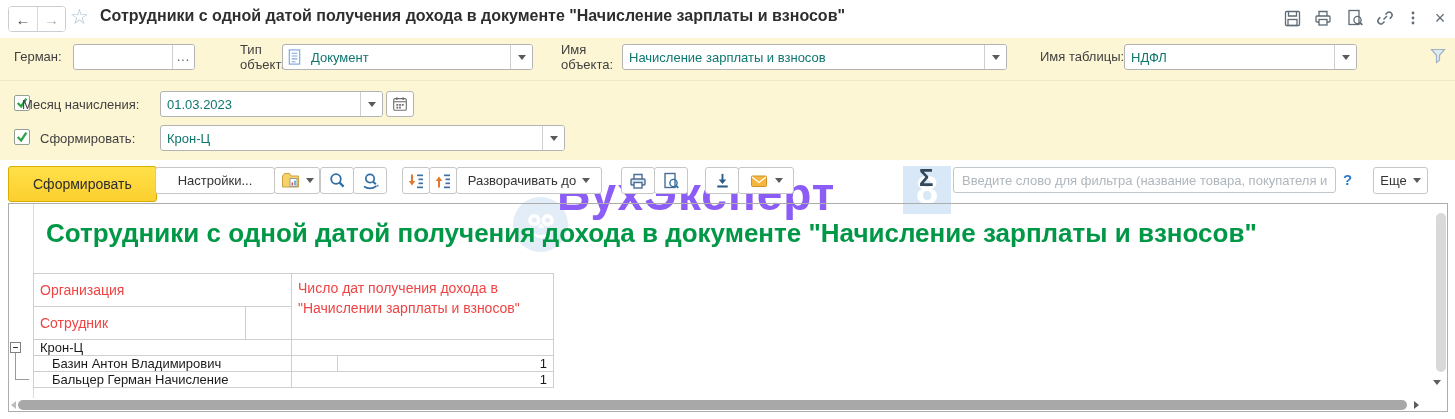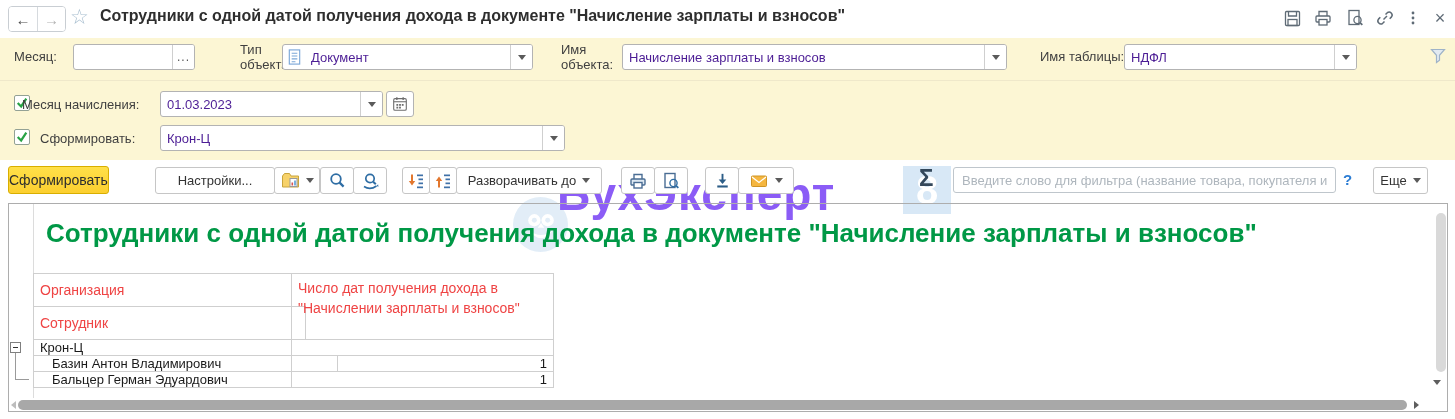--- a/index.html
+++ b/index.html
@@ -18,33 +18,33 @@
 .wtitle{font-size:16px;font-weight:600;color:#2e2e2e;white-space:nowrap}
 .tbicon{width:24px;height:24px;display:flex;align-items:center;justify-content:center;cursor:pointer}
 .xglyph{font-size:18px;color:#5f6b76;line-height:20px}
 
 
 .fpanel{left:0;top:38px;width:1455px;height:122px;background:#fcf6d4}
 .fsep{left:0;top:80px;width:1455px;height:1px;background:#efe8ca}
 .lbl{position:absolute;color:#3f3f3f;white-space:nowrap}
 .lbl2{white-space:normal;line-height:15px}
 .inp{position:absolute;height:26px;background:#fff;border:1px solid #b3b3b3;border-radius:3px;display:flex;align-items:center;overflow:hidden}
-.inp .txt{flex:1;padding:0 6px;white-space:nowrap;overflow:hidden;color:#4c1d95}
+.inp .txt{flex:1;padding:0 6px;white-space:nowrap;overflow:hidden;color:#0f766e}
 .inp .lead{width:22px;display:flex;align-items:center;justify-content:center}
 .ddbtn{width:22px;align-self:stretch;border-left:1px solid #cfcfcf;display:flex;align-items:center;justify-content:center;background:#fff;cursor:pointer}
 .dots3{font-size:12px;color:#555;letter-spacing:1px}
 .tri-d{width:0;height:0;border-left:4px solid transparent;border-right:4px solid transparent;border-top:5px solid #5a5a5a}
 .cb{position:absolute;width:16px;height:16px;background:#fff;border:1px solid #93a195;border-radius:2px;display:flex;align-items:center;justify-content:center;cursor:pointer}
 .sqbtn{position:absolute;height:26px;background:#fff;border:1px solid #b3b3b3;border-radius:3px;display:flex;align-items:center;justify-content:center;cursor:pointer}
 
 
 .btn{position:absolute;height:27px;background:#fff;border:1px solid #c6c6c6;border-radius:3px;
      display:flex;align-items:center;justify-content:center;font-size:13px;color:#333;cursor:pointer;z-index:3}
 .btn .gap{width:6px}
-.gen{height:28px;background:linear-gradient(#ffe049,#fccf2f);border:1px solid #d8ae00;font-size:14px;color:#2d2d2d;padding:0 0}
+.gen{height:36px;background:linear-gradient(#ffe049,#fccf2f);border:1px solid #d8ae00;font-size:14px;color:#2d2d2d;padding:0 24px}
 .sigma{font-size:24px;font-weight:bold;color:#33475a;z-index:3}
 .finput{position:absolute;height:26px;border:1px solid #bfc6cc;border-radius:3px;background:#fff;padding:0 8px;font-size:13px;color:#333;z-index:3;font-family:"Liberation Sans","DejaVu Sans",sans-serif}
 .finput::placeholder{color:#aeb6bd}
 .help{font-size:15px;font-weight:bold;color:#2b7cd3;z-index:3;cursor:pointer}
 
 
 .wm{z-index:1;pointer-events:none}
 .wm-owl{width:55px;height:55px;border-radius:50%;background:#cfe2f3;opacity:.6;display:flex;align-items:center;justify-content:center}
 .wm-text{font-size:46px;font-weight:bold;color:#8b5cf6;letter-spacing:1px;white-space:nowrap}
 .wm-sq{width:48px;height:48px;background:#d8e8f6;display:flex;align-items:center;justify-content:center;
@@ -124,21 +124,21 @@
         </svg>
     </div>
     <div class="abs tbicon" style="left:1428px;top:6px">
       <span class="xglyph">×</span>
     </div>
   </div>
 
   <div class="abs fpanel"></div>
   <div class="abs fsep"></div>
 
-  <span class="lbl" style="left:14px;top:49px">Месяц:</span>
+  <span class="lbl" style="left:14px;top:49px">Герман:</span>
   <div class="inp" style="left:73px;top:44px;width:122px">
     <input class="txt" style="border: none; outline: none; min-width: 0px;" value="">
     <span class="ddbtn">
         <span class="dots3">...</span>
       </span>
   </div>
 
   <span class="lbl lbl2" style="left:240px;top:42px;width:60px">Тип объекта:</span>
   <div class="inp" style="left:282px;top:44px;width:251px">
     <span class="lead">
@@ -323,30 +323,30 @@
     <span class="gap"></span>
       <i class="tri-d"></i>
   </button>
 
   <div class="abs frame"></div>
   <div class="abs gline"></div>
 
   <div class="abs rtitle" style="left:46px;top:218px">Сотрудники с одной датой получения дохода в документе "Начисление зарплаты и взносов"</div>
 
   <div class="cell hcell" style="left:33px;top:273px;width:259px;height:34px">Организация</div>
-  <div class="cell hcell" style="left:33px;top:306px;width:273px;height:34px">Сотрудник</div>
+  <div class="cell hcell" style="left:33px;top:306px;width:213px;height:34px">Сотрудник</div>
   <div class="cell hcell wrap" style="left:291px;top:273px;width:263px;height:67px">Число дат получения дохода в "Начислении зарплаты и взносов"</div>
 
   <div class="cell dcell" style="left:33px;top:339px;width:259px;height:17px">Крон-Ц</div>
   <div class="cell dcell num" style="left:291px;top:339px;width:263px;height:17px"></div>
 
   <div class="cell dcell indent" style="left:33px;top:355px;width:305px;height:17px">Базин Антон Владимирович</div>
   <div class="cell dcell num" style="left:291px;top:355px;width:263px;height:17px">1</div>
 
-  <div class="cell dcell indent" style="left:33px;top:371px;width:259px;height:17px">Бальцер Герман Эдуардович</div>
+  <div class="cell dcell indent" style="left:33px;top:371px;width:259px;height:17px">Бальцер Герман Начисление</div>
   <div class="cell dcell num" style="left:291px;top:371px;width:263px;height:17px">1</div>
 
   <div class="abs minusbox">
       <i></i>
     </div>
   <div class="abs tline" style="left:15px;top:353px;width:1px;height:27px"></div>
   <div class="abs tline" style="left:15px;top:379px;width:14px;height:1px"></div>
 
   <div class="abs tri-sl" style="left:11px;top:401px"></div>
   <div class="abs hthumb"></div>

